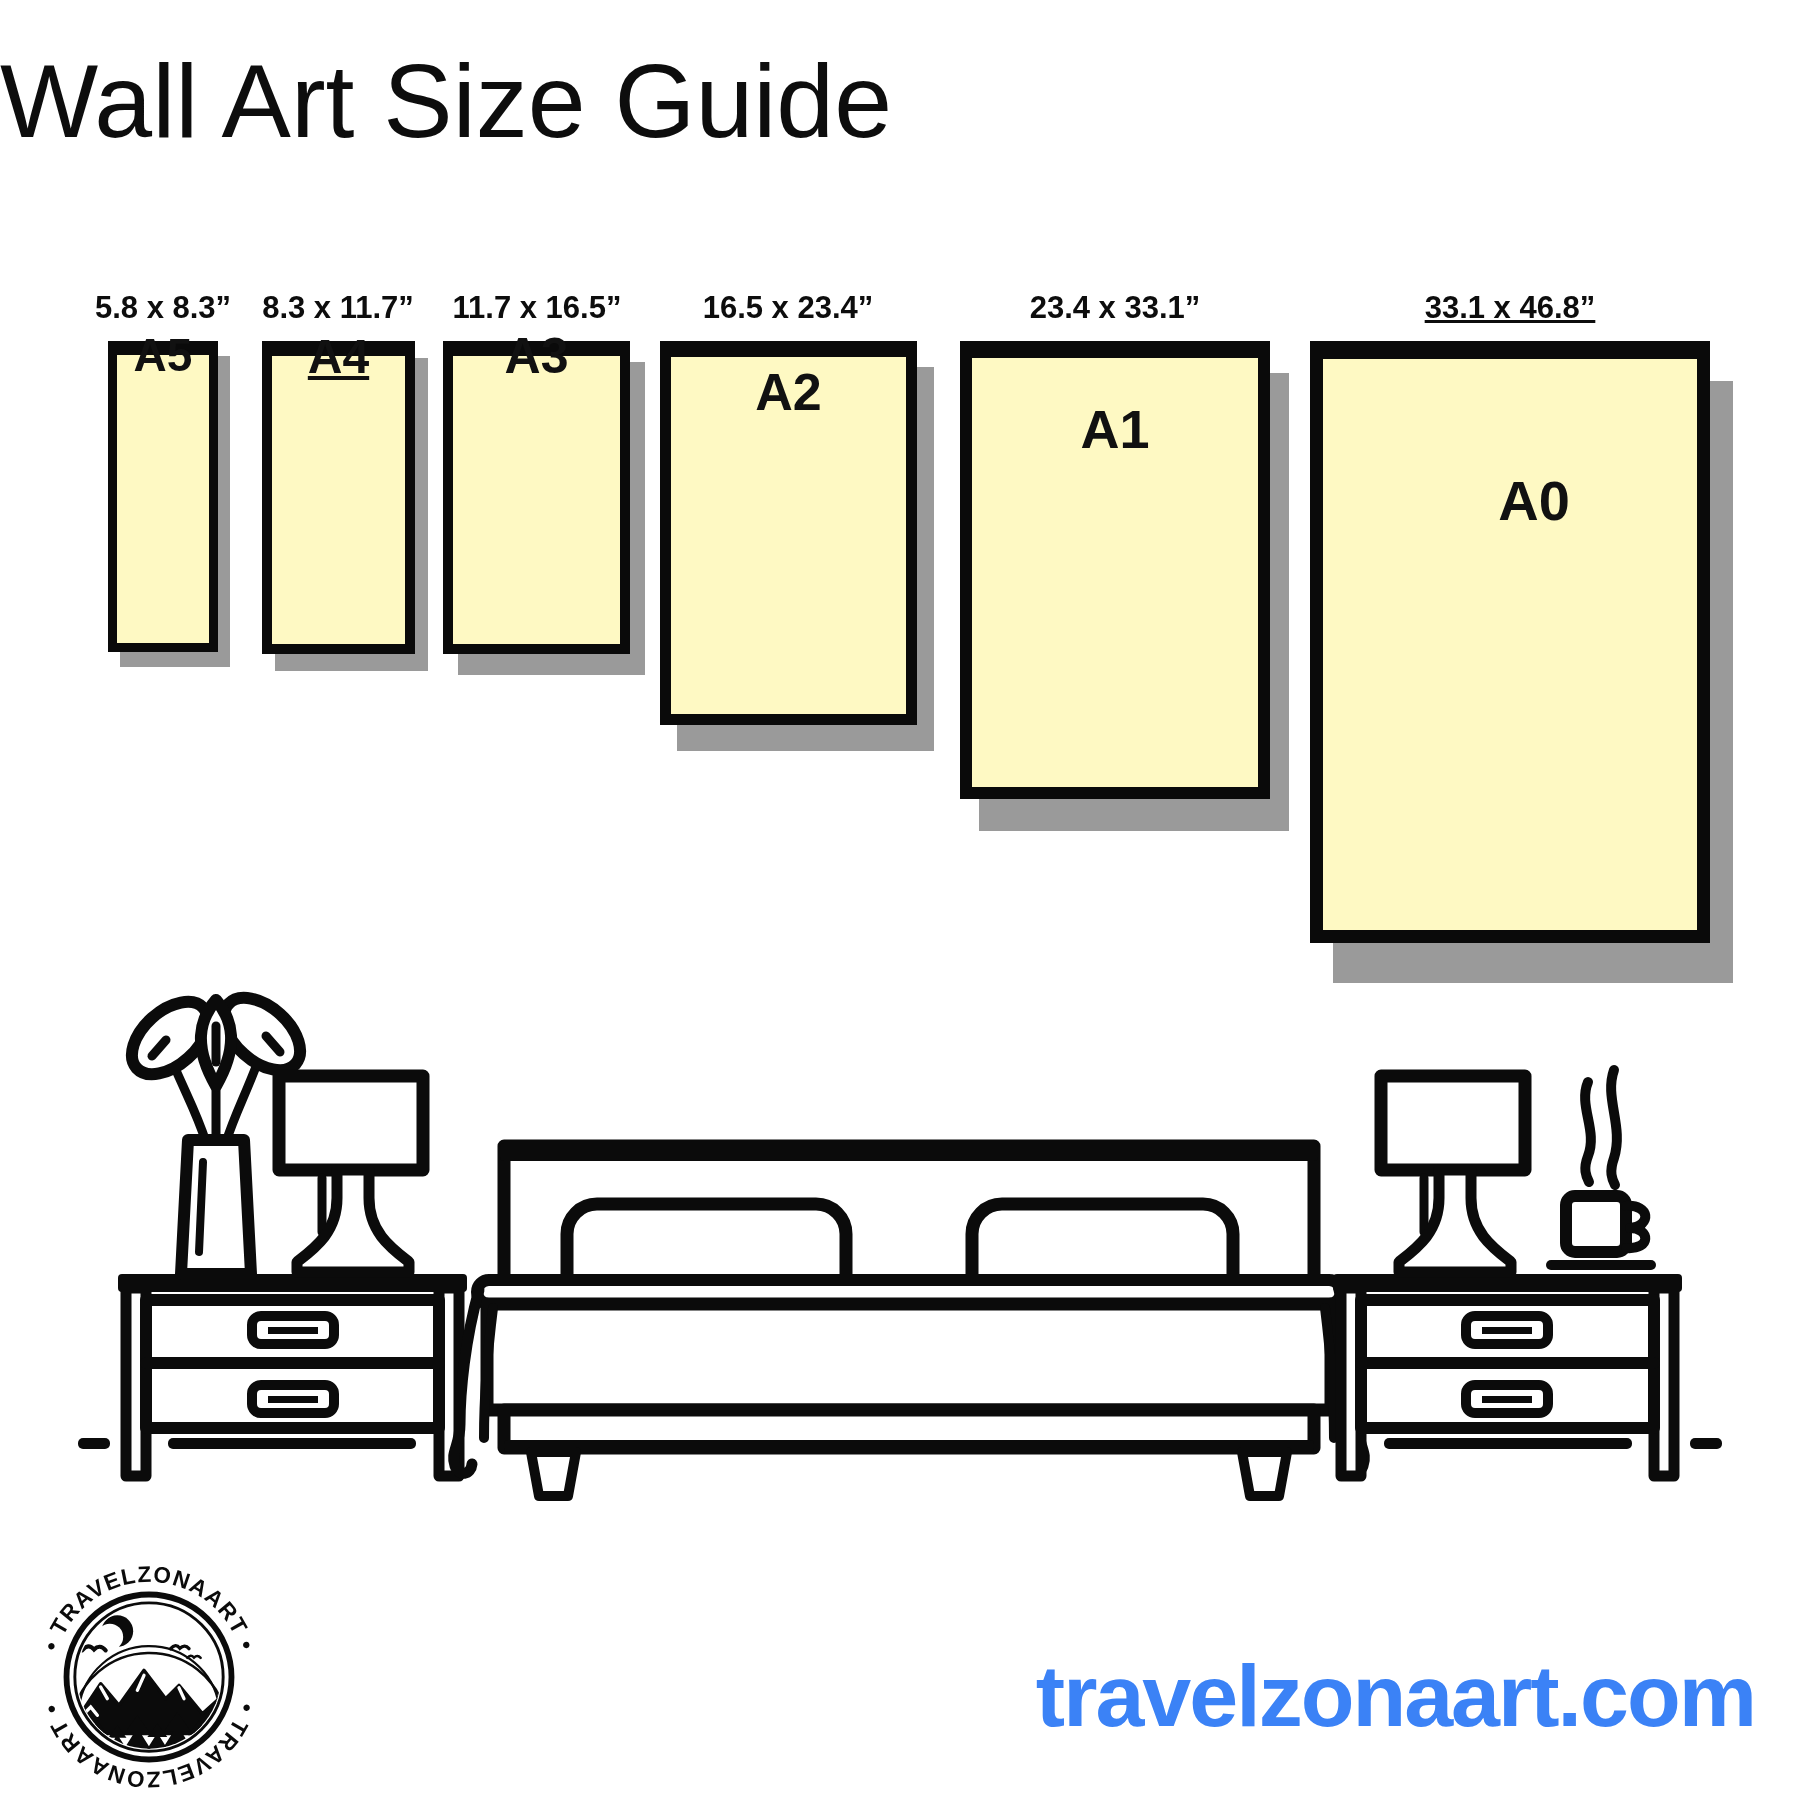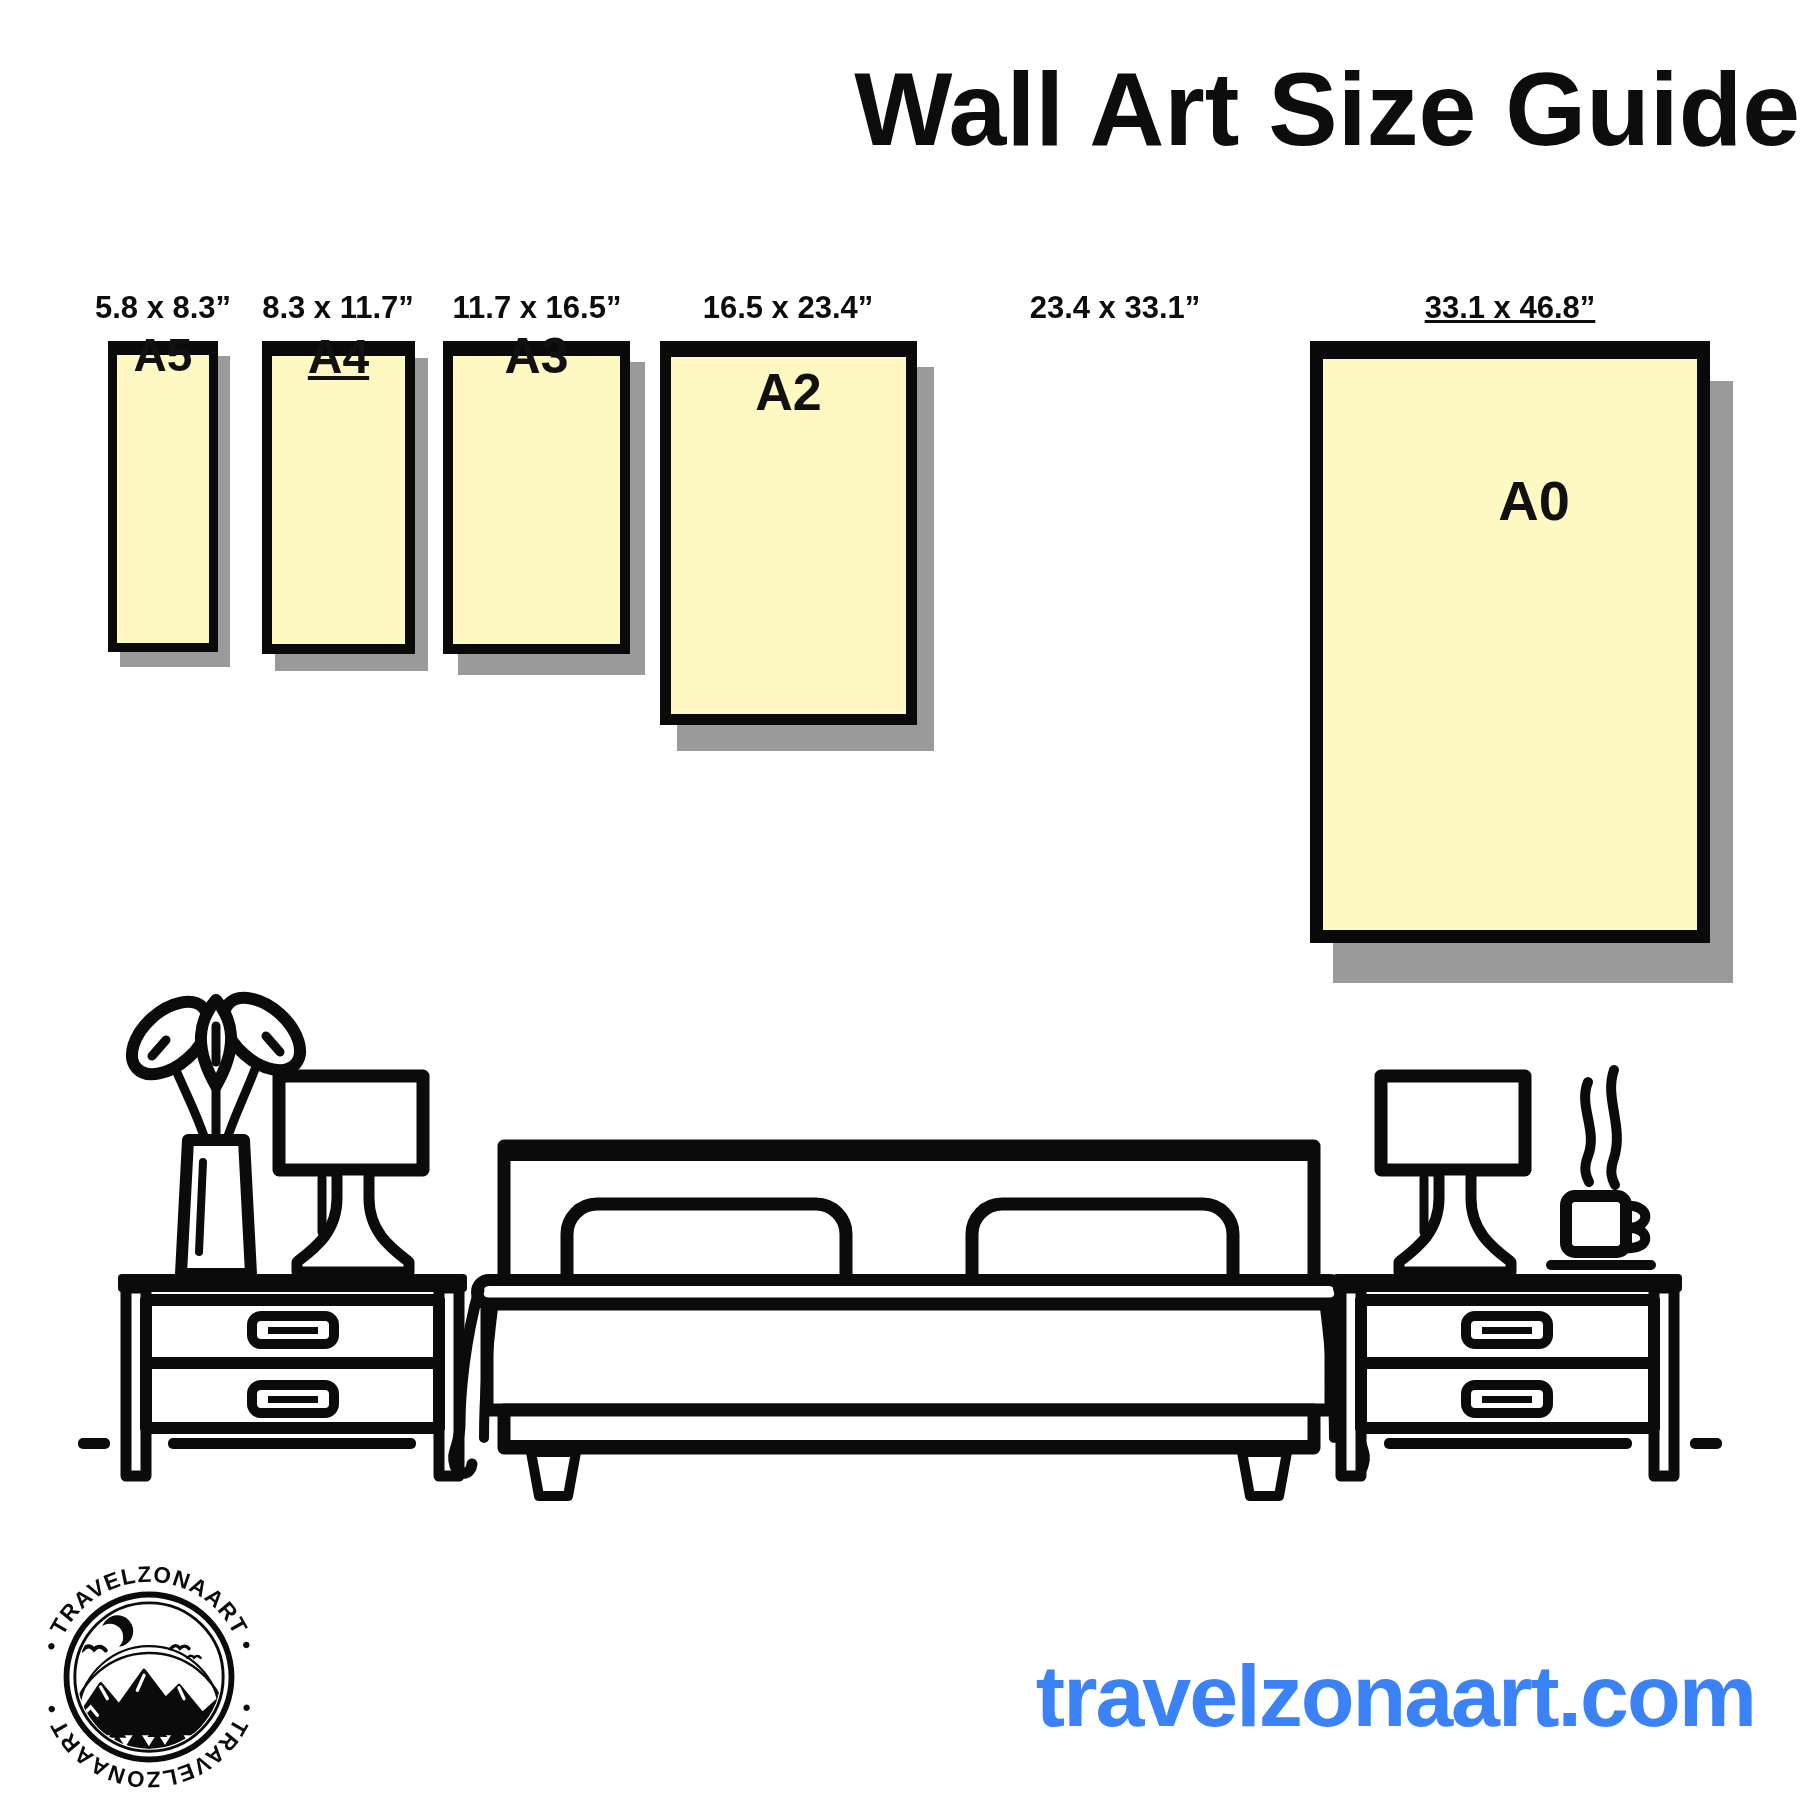--- a/index.html
+++ b/index.html
@@ -5,22 +5,22 @@
   :root{
     --ink:#0b0b0b;
     --sh:#9a9a9a;
   }
   html,body{margin:0;padding:0;background:#fff;}
   .canvas{
     position:relative;width:1800px;height:1800px;background:#ffffff;
     font-family:"Liberation Sans", sans-serif;color:var(--ink);overflow:hidden;
   }
   .title{
-    position:absolute;left:0;top:42px;width:100%;text-align:right;
-    font-size:104px;font-weight:700;letter-spacing:0px;color:#0d0d0d;margin-top:8px;
+    position:absolute;left:0;top:42px;width:100%;text-align:left;
+    font-size:104px;font-weight:400;letter-spacing:0px;color:#0d0d0d;
   }
   .dim{
     position:absolute;top:289px;height:38px;line-height:38px;text-align:center;
     font-size:31px;font-weight:bold;color:#0d0d0d;white-space:nowrap;
   }
   .frame{
     position:absolute;top:341px;background:#fef9c3;border-style:solid;border-color:#0a0a0a;
     box-sizing:border-box;display:flex;align-items:center;justify-content:center;
     font-weight:bold;color:#111;padding-bottom:16%;
   }
@@ -62,20 +62,23 @@
       <span>A5</span>
     </div>
   <div class="frame f-a4">
       <span>A4</span>
     </div>
   <div class="frame f-a3">
       <span>A3</span>
     </div>
   <div class="frame f-a2">
       <span>A2</span>
+    </div>
+  <div class="frame f-a1">
+      <span>A1</span>
     </div>
   <div class="frame f-a0">
       <span>A0</span>
     </div>
 
   <svg class="scene" viewBox="0 960 1800 560">
     <g stroke="#0b0b0b" stroke-width="12" fill="#ffffff" stroke-linejoin="round" stroke-linecap="round">
 
       <g>
         <rect x="126" y="1288" width="20" height="188" stroke-width="11"></rect>

